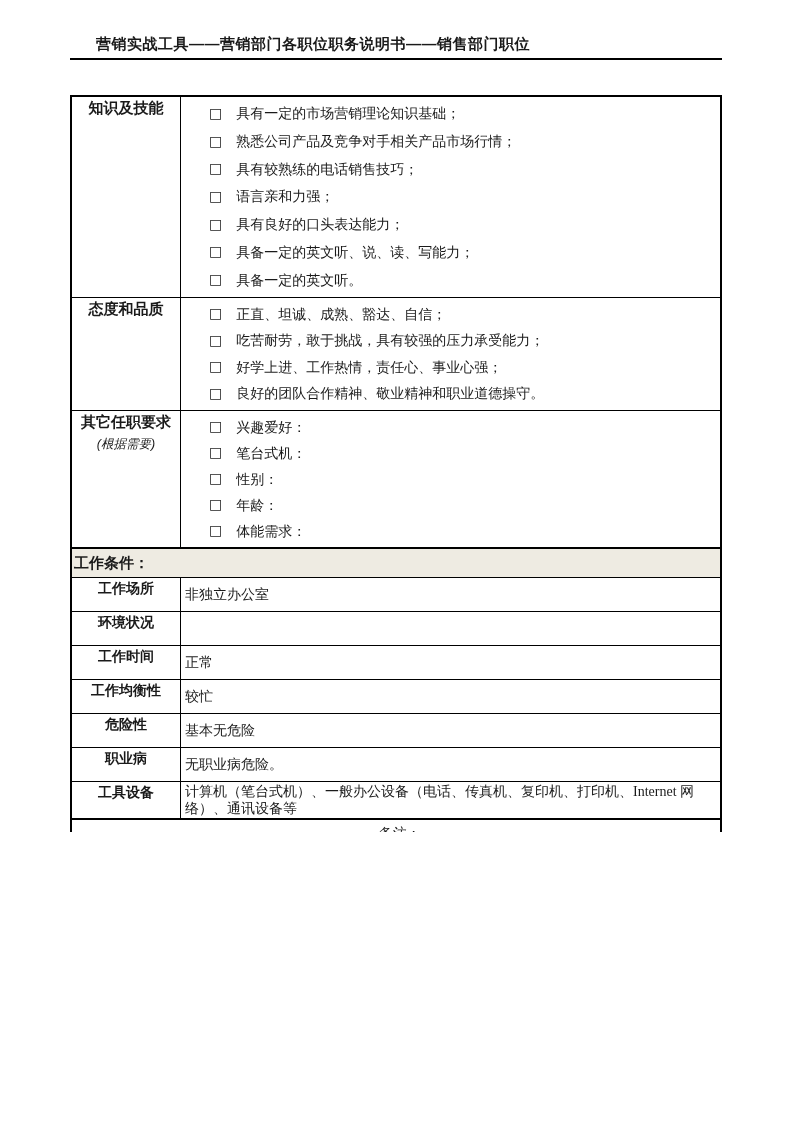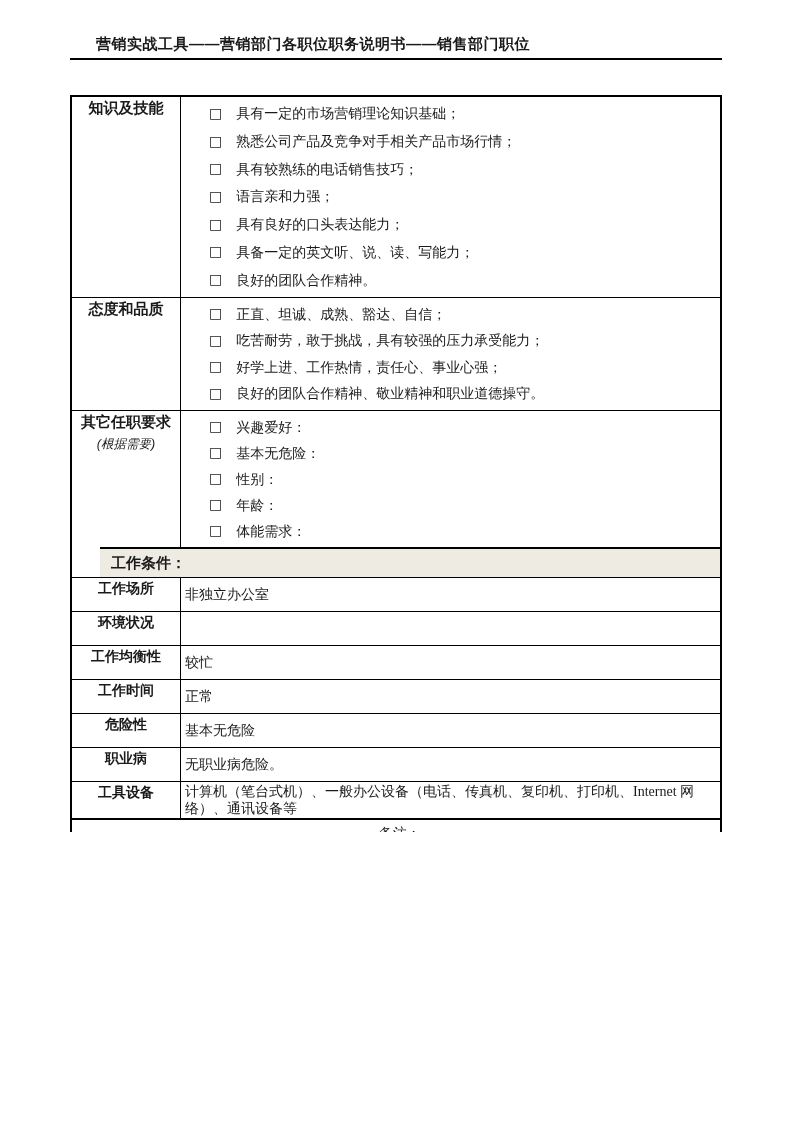--- a/index.html
+++ b/index.html
@@ -66,23 +66,23 @@
     font-size:14px; line-height:1; flex:0 0 auto;
     transform:translateY(-1px);
   }
   .check-text{ margin-left:14px; font-size:14px; line-height:17px; }
 
   
   .cond-title-row{
     border-top:2px solid var(--border-c);
     background:var(--cond-bg);
     height:30px; display:flex; align-items:center;
-    padding-left:11px;
+    padding-left:2px;
     font-family:"Liberation Sans","DejaVu Sans",sans-serif;
-    font-weight:bold; font-size:15px;margin-left:28px;
+    font-weight:bold; font-size:15px;
   }
   .cond-row{
     display:grid; grid-template-columns:109px 1fr;
     border-top:1px solid var(--border-c);
     min-height:34px;
   }
   .cond-label{ font-size:14px; }
   .value-cell{
     display:flex; align-items:center;
     padding:1px 4px; font-size:14px; line-height:17px;
@@ -138,21 +138,21 @@
     <span class="check-text">具有良好的口头表达能力；</span>
   </div>
 
   <div class="check-item">
     <span class="checkbox">□</span>
     <span class="check-text">具备一定的英文听、说、读、写能力；</span>
   </div>
 
   <div class="check-item">
     <span class="checkbox">□</span>
-    <span class="check-text">良好的团队合作精神。</span>
+    <span class="check-text">具备一定的英文听。</span>
   </div>
 </div>
   </div>
 
   <div class="section-row">
     <div class="label-cell">
       <div class="label-inner"><span class="section-label-main">态度和品质</span></div>
     </div>
     <div class="check-list">
   <div class="check-item">
@@ -182,21 +182,21 @@
       <div class="label-inner"><span class="section-label-main">其它任职要求</span><span class="section-label-note">(根据需要)</span></div>
     </div>
     <div class="check-list">
   <div class="check-item">
     <span class="checkbox">□</span>
     <span class="check-text">兴趣爱好：</span>
   </div>
 
   <div class="check-item">
     <span class="checkbox">□</span>
-    <span class="check-text">基本无危险：</span>
+    <span class="check-text">笔台式机：</span>
   </div>
 
   <div class="check-item">
     <span class="checkbox">□</span>
     <span class="check-text">性别：</span>
   </div>
 
   <div class="check-item">
     <span class="checkbox">□</span>
     <span class="check-text">年龄：</span>
@@ -218,30 +218,30 @@
   <div class="cond-row">
     <div class="label-cell cond-label">工作场所</div>
     <div class="value-cell">非独立办公室</div>
   </div>
 
   <div class="cond-row">
     <div class="label-cell cond-label">环境状况</div>
   </div>
 
   <div class="cond-row">
+    <div class="label-cell cond-label">工作时间</div>
+    <div class="value-cell">正常</div>
+  </div>
+
+  <div class="cond-row">
     <div class="label-cell cond-label">工作均衡性</div>
     <div class="value-cell">较忙</div>
   </div>
 
   <div class="cond-row">
-    <div class="label-cell cond-label">工作时间</div>
-    <div class="value-cell">正常</div>
-  </div>
-
-  <div class="cond-row">
     <div class="label-cell cond-label">危险性</div>
     <div class="value-cell">基本无危险</div>
   </div>
 
   <div class="cond-row">
     <div class="label-cell cond-label">职业病</div>
     <div class="value-cell">无职业病危险。</div>
   </div>
 
   <div class="cond-row">

